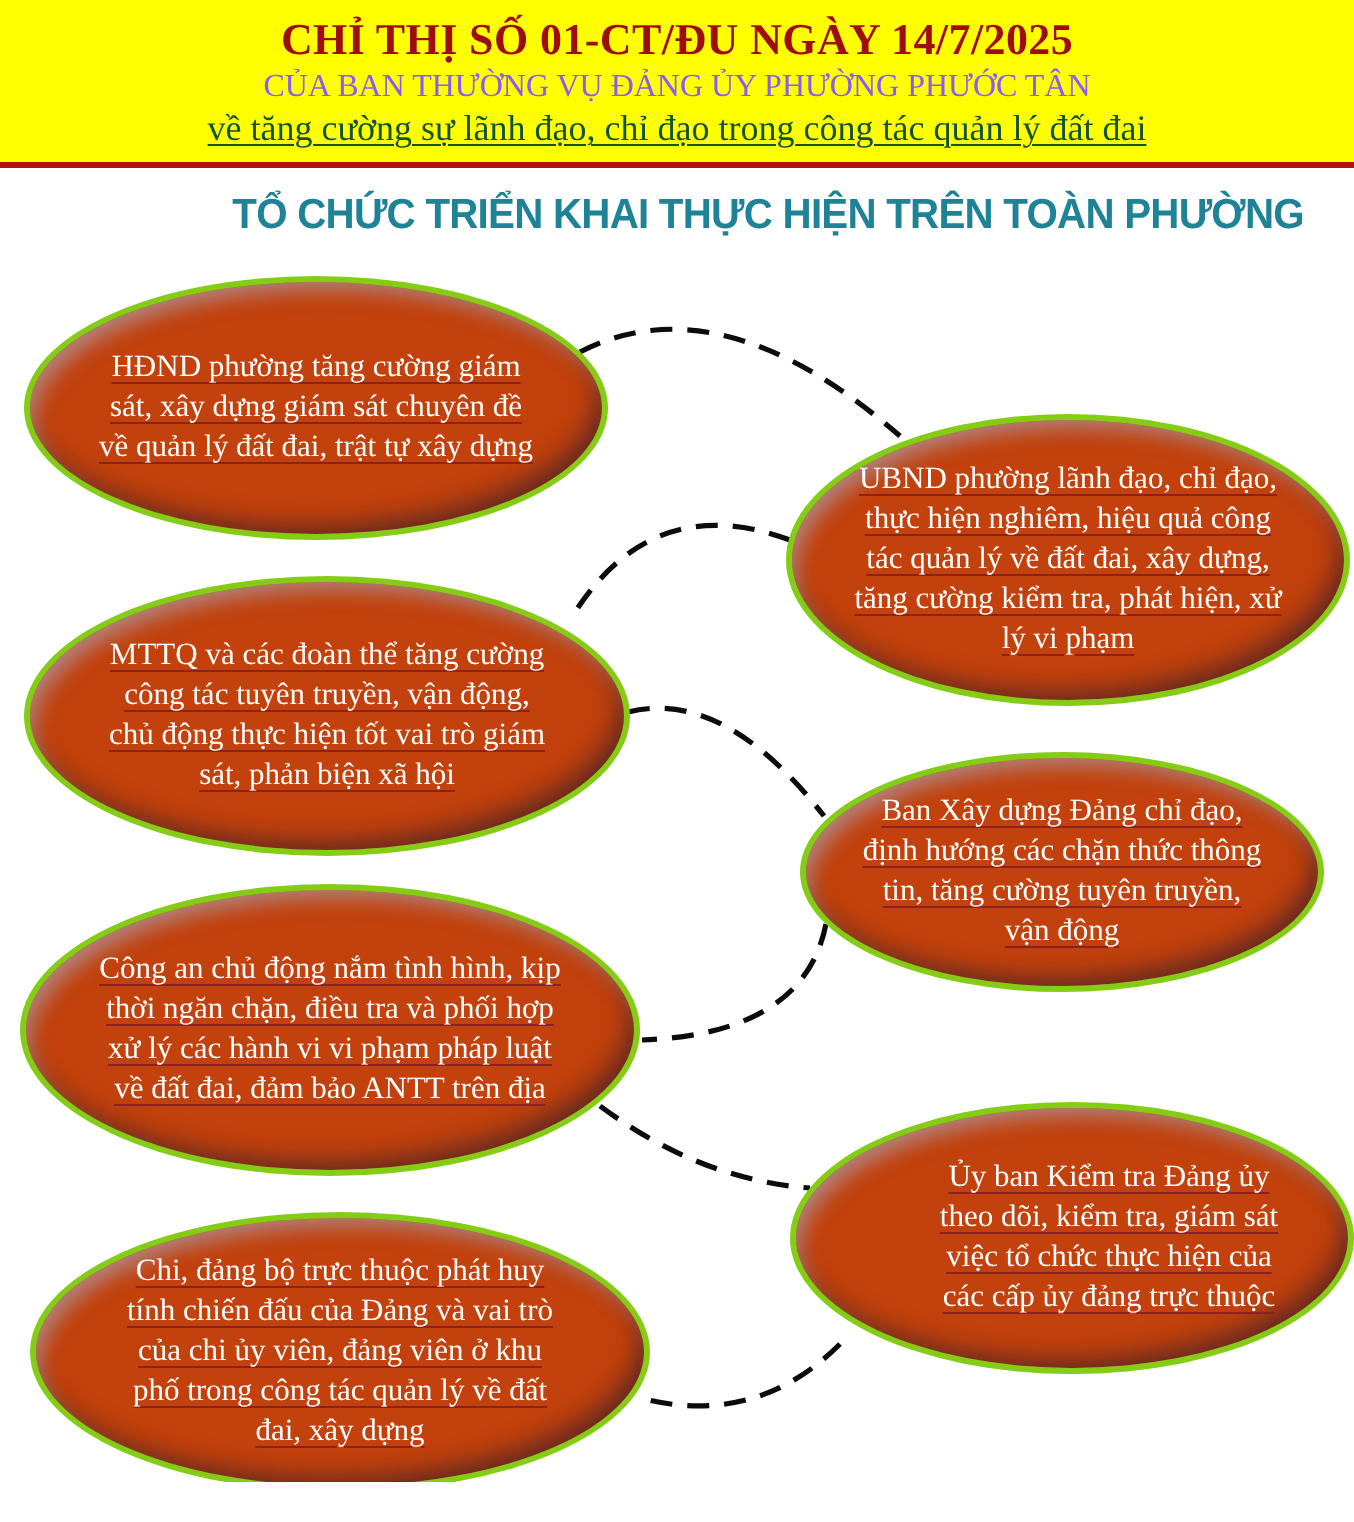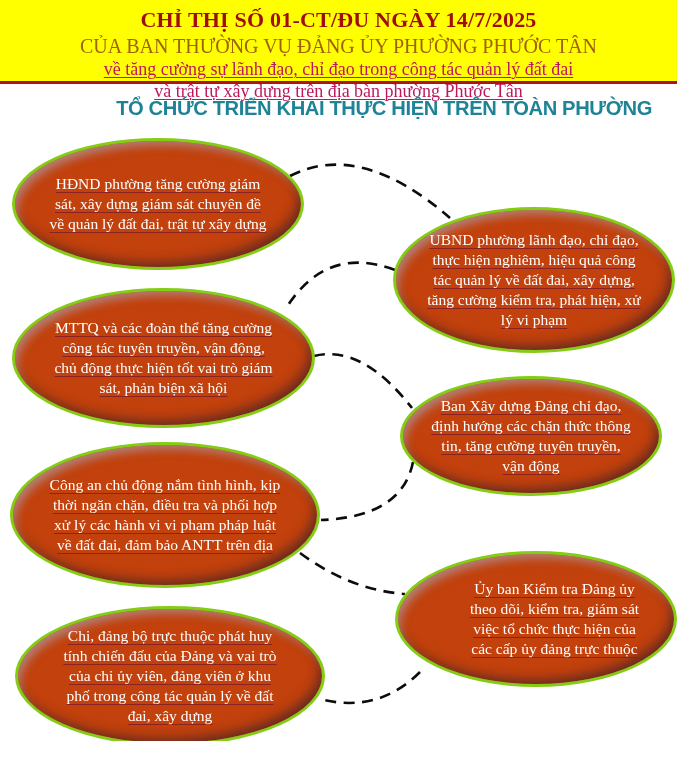--- a/index.html
+++ b/index.html
@@ -3,22 +3,22 @@
 <meta charset="utf-8">
 <style>
   * { margin:0; padding:0; box-sizing:border-box; }
   html,body { width:677px; height:761px; overflow:hidden; background:#ffffff;
               font-family:"Liberation Serif","DejaVu Serif",serif; }
 
   
   .banner { width:677px; height:84px; background:#FFFF00; text-align:center;
             padding-top:7px; border-bottom:3px solid #B01212; }
   .banner .l1 { font-size:22px; font-weight:bold; color:#9E0E0E; letter-spacing:.2px; }
-  .banner .l2 { font-size:20px; color:#a16207; margin-top:2px; }
-  .banner .l3, .banner .l4 { font-size:18px; color:#be185d; margin-top:1px;
+  .banner .l2 { font-size:16px; color:#8b5cf6; margin-top:2px; }
+  .banner .l3, .banner .l4 { font-size:18px; color:#14532d; margin-top:1px;
             text-decoration:underline; text-decoration-thickness:1px; text-underline-offset:2px; }
 
   
   .section-title { width:663px; height:48px; display:flex; align-items:center; justify-content:flex-end; }
   .section-title span { font-family:"Liberation Sans","DejaVu Sans",sans-serif;
             font-weight:bold; font-size:21px; color:#1F8397; letter-spacing:-0.4px;
             transform:scaleX(.96); white-space:nowrap;
             text-shadow:0 0 1px rgba(255,255,255,.6); }
 
   
@@ -42,21 +42,20 @@
   .n6 { left:395px; top:419px; width:282px; height:136px; } .n6 span { padding:0 26px;margin-left:37px; }
   .n7 { left:15px;  top:474px; width:310px; height:140px; } .n7 span { padding:0 38px; }
 </style>
 </head>
 <body>
 
 <div class="banner">
   <div class="l1">CHỈ THỊ SỐ 01-CT/ĐU NGÀY 14/7/2025</div>
   <div class="l2">CỦA BAN THƯỜNG VỤ ĐẢNG ỦY PHƯỜNG PHƯỚC TÂN</div>
   <div class="l3">về tăng cường sự lãnh đạo, chỉ đạo trong công tác quản lý đất đai</div>
-  <div class="l4">và trật tự xây dựng trên địa bàn phường Phước Tân</div>
 </div>
 
 <div class="section-title">
   <span>TỔ CHỨC TRIỂN KHAI THỰC HIỆN TRÊN TOÀN PHƯỜNG</span>
 </div>
 
 <div class="diagram">
 
   <svg class="connectors" viewBox="0 0 677 609">
     <path d="M 290,44 Q 360,8 450,86"></path>

